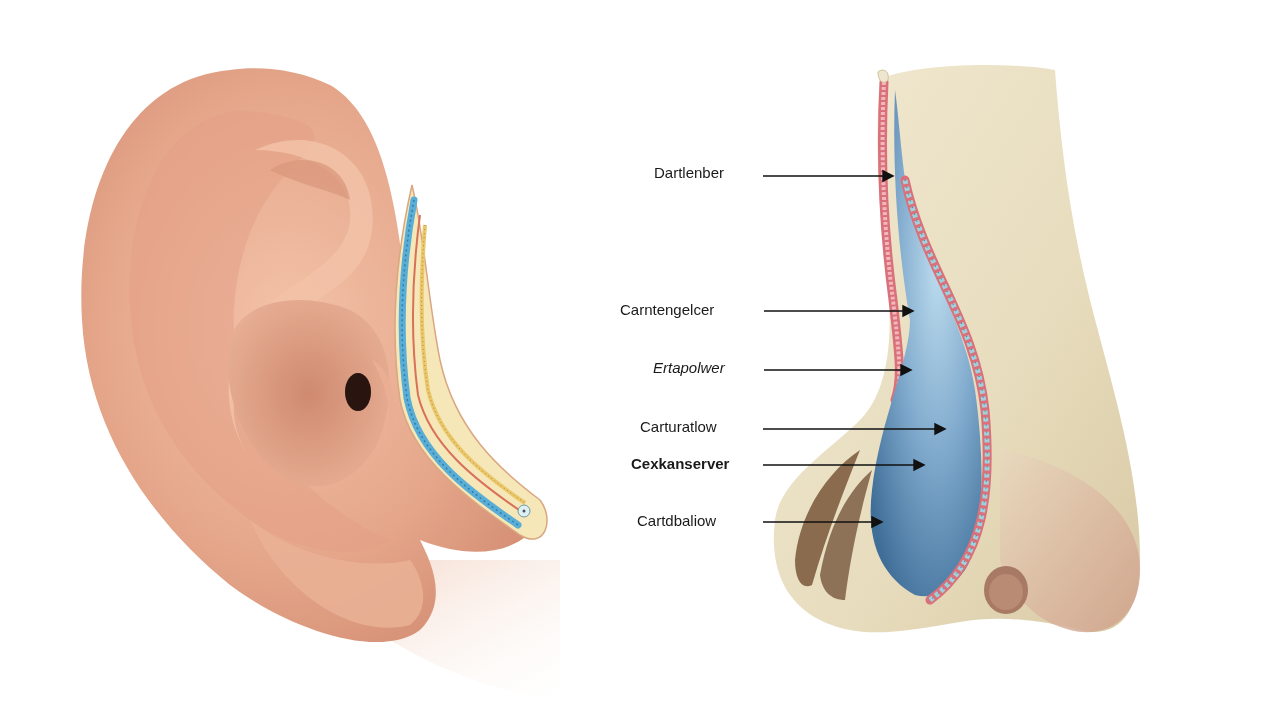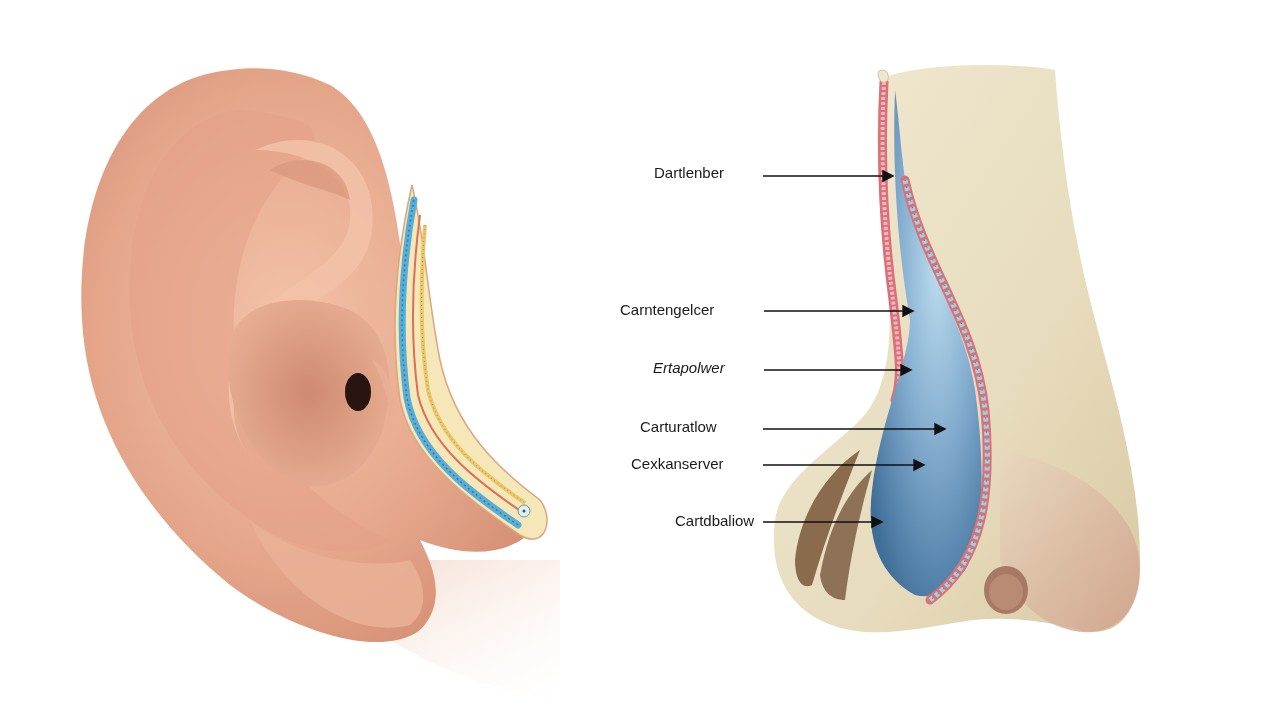--- a/index.html
+++ b/index.html
@@ -131,14 +131,14 @@
       <polygon points="924,465 914,460 914,470"></polygon>
     <line x1="763" y1="522" x2="874" y2="522"></line>
       <polygon points="882,522 872,517 872,527"></polygon>
   </g>
 </svg>
 
 <div class="label" style="left:654px; top:162px;">Dartlenber</div>
 <div class="label" style="left:620px; top:299px;">Carntengelcer</div>
 <div class="label" style="left:653px; top:357px;font-style:italic;">Ertapolwer</div>
 <div class="label" style="left:640px; top:416px;">Carturatlow</div>
-<div class="label" style="left:631px; top:453px;">Cexkanserver</div>
-<div class="label" style="left:637px; top:510px;margin-left:38px;">Cartdbaliow</div>
+<div class="label" style="left:631px; top:453px;font-weight:bold;">Cexkanserver</div>
+<div class="label" style="left:637px; top:510px;">Cartdbaliow</div>
 
 </body></html>

